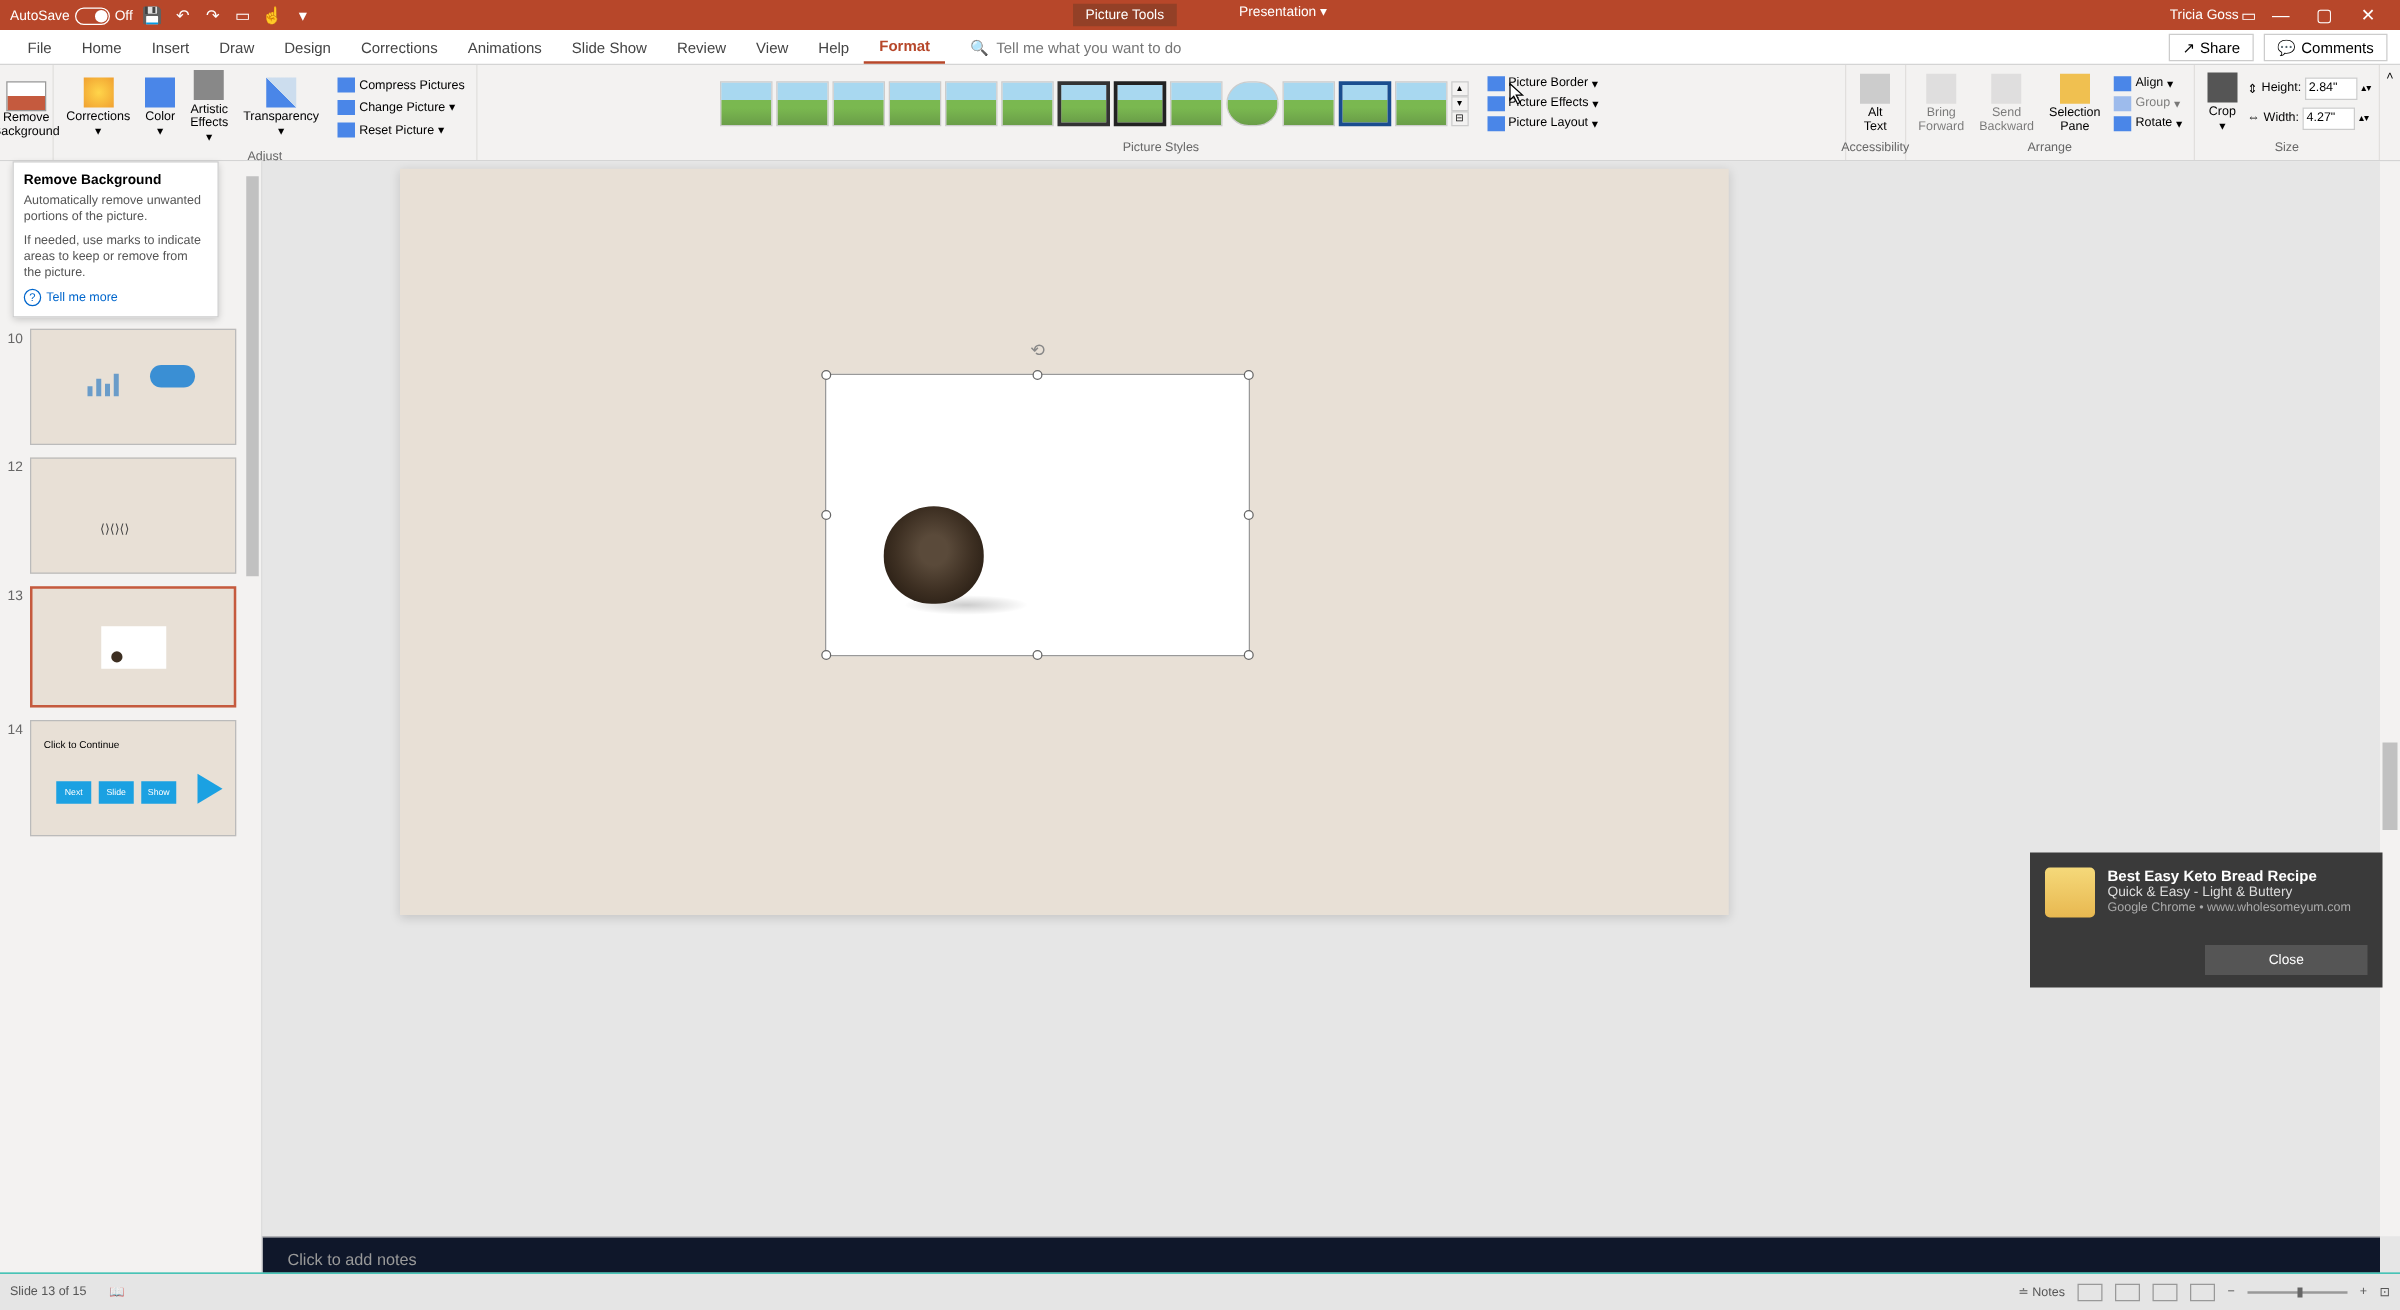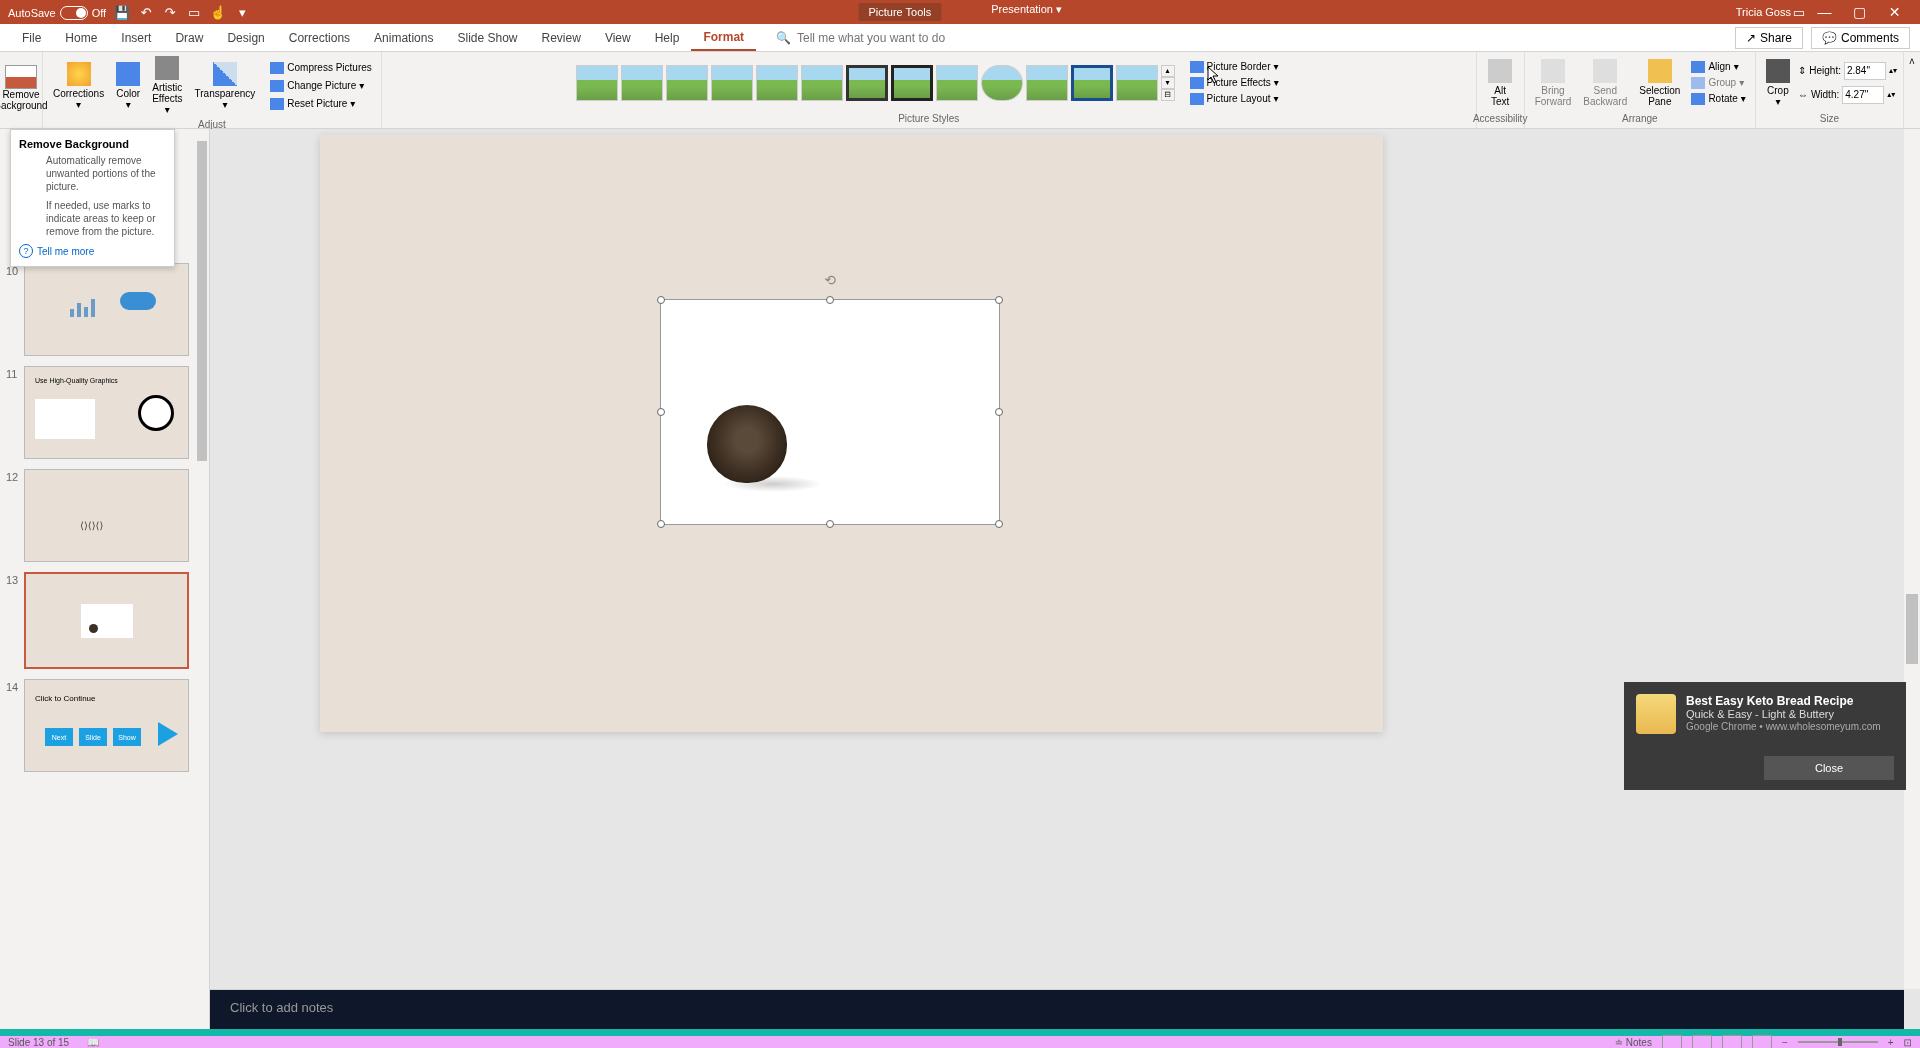--- a/index.html
+++ b/index.html
@@ -55,21 +55,21 @@
 .slide-panel { width: 210px; background: #f3f2f1; overflow-y: auto; padding: 6px; border-right: 1px solid #d4d4d4; position: relative; }
 .slide-thumb-row { display: flex; margin-bottom: 10px; }
 .slide-num { width: 18px; font-size: 11px; color: #666; padding-top: 2px; }
 .slide-thumb { width: 165px; height: 93px; background: #e8e0d6; border: 1px solid #bbb; cursor: pointer; position: relative; }
 .slide-thumb.selected { border: 2px solid #c55a3e; }
 .slide-thumb.tall { height: 97px; }
 
 
 .tooltip { position: absolute; top: 129px; left: 10px; width: 165px; background: #fff; border: 1px solid #ccc; padding: 8px; font-size: 10px; z-index: 100; box-shadow: 0 2px 6px rgba(0,0,0,0.2); }
 .tooltip h4 { font-size: 11px; font-weight: 600; margin-bottom: 4px; }
-.tooltip p { color: #555; margin-bottom: 6px; line-height: 1.3; margin-left: 27px; }
+.tooltip p { color: #555; margin-bottom: 6px; line-height: 1.3; }
 .tooltip a { color: #0066cc; font-size: 10px; display: flex; align-items: center; gap: 4px; }
 .tooltip .q-icon { width: 14px; height: 14px; border: 1px solid #0066cc; border-radius: 50%; display: inline-flex; align-items: center; justify-content: center; color: #0066cc; font-size: 9px; }
 
 
 .canvas-area { flex: 1; background: #e6e6e6; position: relative; overflow: hidden; }
 .slide-canvas { position: absolute; left: 110px; top: 6px; width: 1063px; height: 597px; background: #e8e0d6; box-shadow: 0 2px 8px rgba(0,0,0,0.15); }
 .image-wrapper { position: absolute; left: 340px; top: 164px; width: 340px; height: 226px; background: #fff; border: 1px solid #999; }
 .sel-handle { position: absolute; width: 8px; height: 8px; background: #fff; border: 1px solid #666; border-radius: 50%; }
 .rot-handle { position: absolute; left: 50%; top: -28px; transform: translateX(-50%); font-size: 14px; color: #888; }
 .pinecone { position: absolute; left: 46px; top: 105px; width: 80px; height: 78px; background: radial-gradient(ellipse at 50% 45%, #5a4a3a 20%, #3d2f22 55%, #2a1f15 80%); border-radius: 50% 50% 48% 48%; }
@@ -84,21 +84,21 @@
 
 .notification { position: absolute; right: 14px; top: 553px; width: 282px; height: 108px; background: #3a3a3a; color: #fff; padding: 12px; font-size: 11px; z-index: 200; }
 .notif-body { display: flex; gap: 10px; }
 .notif-icon { width: 40px; height: 40px; background: linear-gradient(#f5d97a, #e8b850); border-radius: 4px; }
 .notif-text h5 { font-size: 12px; font-weight: 600; }
 .notif-text p { font-size: 11px; color: #ddd; }
 .notif-text small { font-size: 10px; color: #aaa; }
 .notif-close { position: absolute; bottom: 10px; right: 12px; width: 130px; height: 24px; background: #555; display: flex; align-items: center; justify-content: center; cursor: pointer; font-size: 11px; }
 
 
-.status-bar { position: absolute; bottom: 0; left: 0; right: 0; height: 19px; background: #f0abfc; border-top: 7px solid #14b8a6; display: flex; align-items: center; font-size: 10px; color: #555; padding: 0 8px; }
+.status-bar { position: absolute; bottom: 0; left: 0; right: 0; height: 30px; background: #e5e5e5; border-top: 1px solid #14b8a6; display: flex; align-items: center; font-size: 10px; color: #555; padding: 0 8px; }
 .status-right { margin-left: auto; display: flex; align-items: center; gap: 10px; }
 .view-btn { width: 20px; height: 14px; border: 1px solid #999; cursor: pointer; }
 
 
 .t10-chart { position: absolute; left: 45px; top: 35px; display: flex; gap: 3px; align-items: flex-end; }
 .t10-chart span { width: 4px; background: #6a9cc9; }
 .t10-callout { position: absolute; left: 95px; top: 28px; width: 36px; height: 18px; background: #3a8fd4; border-radius: 9px; }
 .t11-text { position: absolute; left: 10px; top: 10px; font-size: 7px; }
 .t11-photo { position: absolute; left: 10px; top: 32px; width: 60px; height: 40px; background: #fff; }
 .t11-clock { position: absolute; right: 14px; top: 28px; width: 36px; height: 36px; border: 3px solid #000; border-radius: 50%; background: #fff; }
@@ -325,28 +325,20 @@
         <div class="t10-chart">
             <span style="height:8px"></span>
             <span style="height:14px"></span>
             <span style="height:10px"></span>
             <span style="height:18px"></span>
           </div>
         <div class="t10-callout"></div>
       </div>
     </div>
     <div class="slide-thumb-row">
-      <div class="slide-num">11</div>
-      <div class="slide-thumb">
-        <div class="t11-text">Use High-Quality Graphics</div>
-        <div class="t11-photo"></div>
-        <div class="t11-clock"></div>
-      </div>
-    </div>
-    <div class="slide-thumb-row">
       <div class="slide-num">12</div>
       <div class="slide-thumb">
         <div class="t12-art">⟨⟩⟨⟩⟨⟩</div>
       </div>
     </div>
     <div class="slide-thumb-row">
       <div class="slide-num">13</div>
       <div class="slide-thumb tall selected">
         <div class="t13-img"></div>
         <div class="t13-dot"></div>

